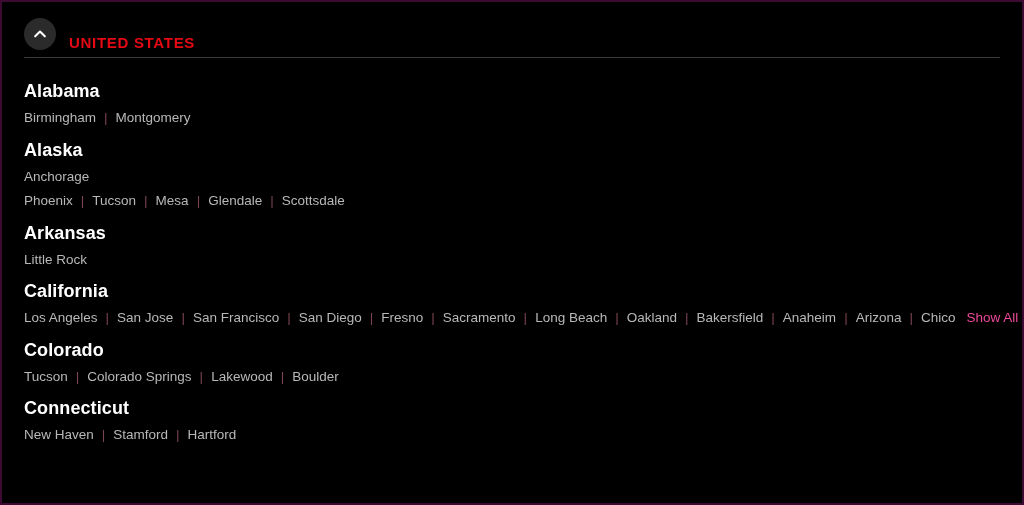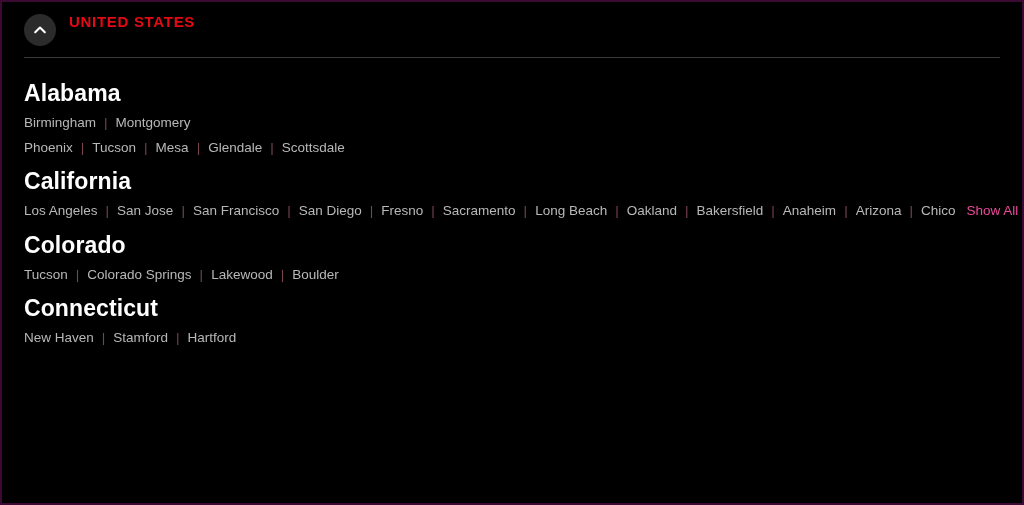--- a/index.html
+++ b/index.html
@@ -22,21 +22,21 @@
     border: 2px solid #3d0a33;
     position: relative;
   }
   .inner {
     padding: 0 20px 0 22px;
   }
 
   
   .header {
     display: flex;
-    align-items: flex-start;
+    align-items: flex-end;
     height: 48px;
     padding-top: 12px;
     box-sizing: border-box;
   }
   .collapse-btn {
     width: 32px;
     height: 32px;
     min-width: 32px;
     border-radius: 50%;
     background: #2b2b2b;
@@ -60,21 +60,21 @@
     height: 1px;
     background: #3a3a3a;
     margin: 7px 2px 0 0;
   }
 
   
   .state-list { padding-top: 8px; }
   .state-block { margin-bottom: 0; }
   .state-name {
     color: #ffffff;
-    font-size: 23px;
+    font-size: 18px;
     font-weight: bold;
     line-height: 1;
     padding-top: 16px;
     letter-spacing: 0.1px;
   }
   .city-row {
     display: flex;
     align-items: flex-start;
     flex-wrap: nowrap;
     padding-top: 11px;
@@ -123,30 +123,42 @@
     <div class="state-list">
         <div class="state-block">
           <div class="state-name">Alabama</div>
           <div class="city-row">
             <a class="city">Birmingham</a>
             <span class="sep">|</span>
             <a class="city">Montgomery</a>
           </div>
         </div>
         <div class="state-block">
+          <div class="state-name">Alaska</div>
+          <div class="city-row">
+            <a class="city">Anchorage</a>
+          </div>
+        </div>
+        <div class="state-block">
           <div class="city-row">
             <a class="city">Phoenix</a>
             <span class="sep">|</span>
             <a class="city">Tucson</a>
             <span class="sep">|</span>
             <a class="city">Mesa</a>
             <span class="sep">|</span>
             <a class="city">Glendale</a>
             <span class="sep">|</span>
             <a class="city">Scottsdale</a>
+          </div>
+        </div>
+        <div class="state-block">
+          <div class="state-name">Arkansas</div>
+          <div class="city-row">
+            <a class="city">Little Rock</a>
           </div>
         </div>
         <div class="state-block">
           <div class="state-name">California</div>
           <div class="city-row">
             <a class="city">Los Angeles</a>
             <span class="sep">|</span>
             <a class="city">San Jose</a>
             <span class="sep">|</span>
             <a class="city">San Francisco</a>

